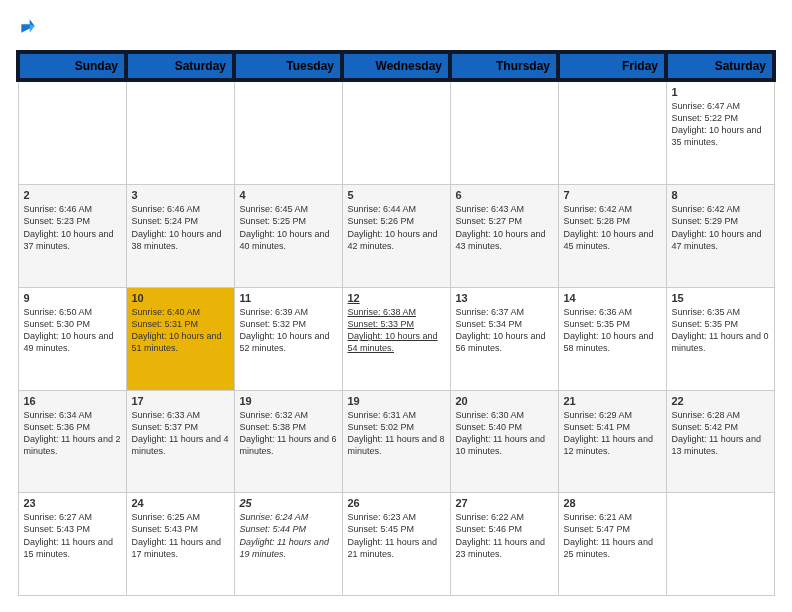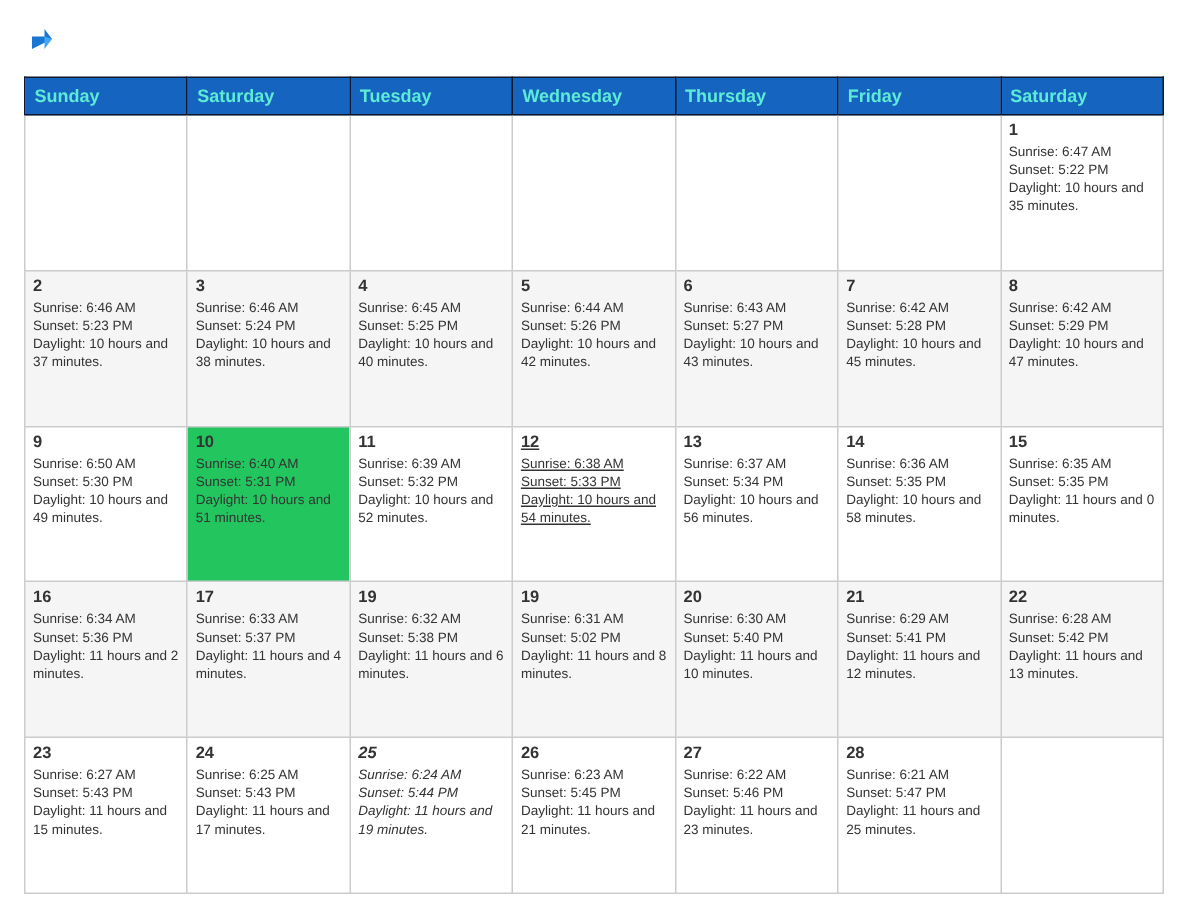--- a/index.html
+++ b/index.html
@@ -53,25 +53,25 @@
     }
     .calendar {
       flex: 1;
       border: 1px solid #ccc;
       border-collapse: collapse;
       width: 100%;
       table-layout: fixed;
     }
     .calendar th {
       background: #1565c0;
-      color: #5eead4;
-      text-align: left;
+      color: #000000;
+      text-align: right;
       padding: 5px 6px;
       font-size: 12px;
-      border: 1px solid #0f172a;
+      border: 4px solid #0f172a;
     }
     .calendar td {
       border: 1px solid #ccc;
       vertical-align: top;
       padding: 4px 5px;
       font-size: 9.5px;
       color: #333;
       background: #fff;
     }
     .calendar tr:nth-child(even) td {
@@ -192,21 +192,21 @@
           </td>
         </tr>
         <tr>
           <td style="background: rgb(255, 255, 255);">
             <span class="day-num">9</span>
             <div class="cell-content">Sunrise: 6:50 AM
 Sunset: 5:30 PM
 Daylight: 10 hours
 and 49 minutes.</div>
           </td>
-          <td style="background: #22c55e;">
+          <td style="background: #eab308;">
             <span class="day-num">10</span>
             <div class="cell-content">Sunrise: 6:40 AM
 Sunset: 5:31 PM
 Daylight: 10 hours
 and 51 minutes.</div>
           </td>
           <td style="background: rgb(255, 255, 255);">
             <span class="day-num">11</span>
             <div class="cell-content">Sunrise: 6:39 AM
 Sunset: 5:32 PM

